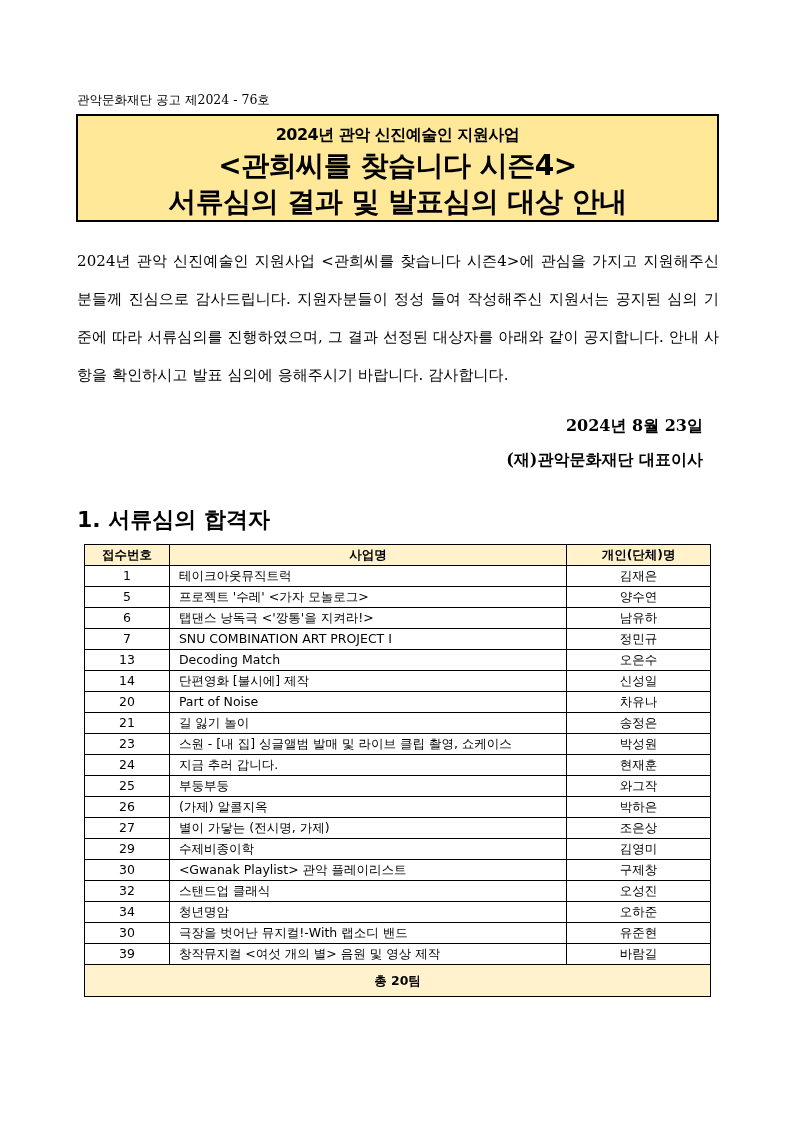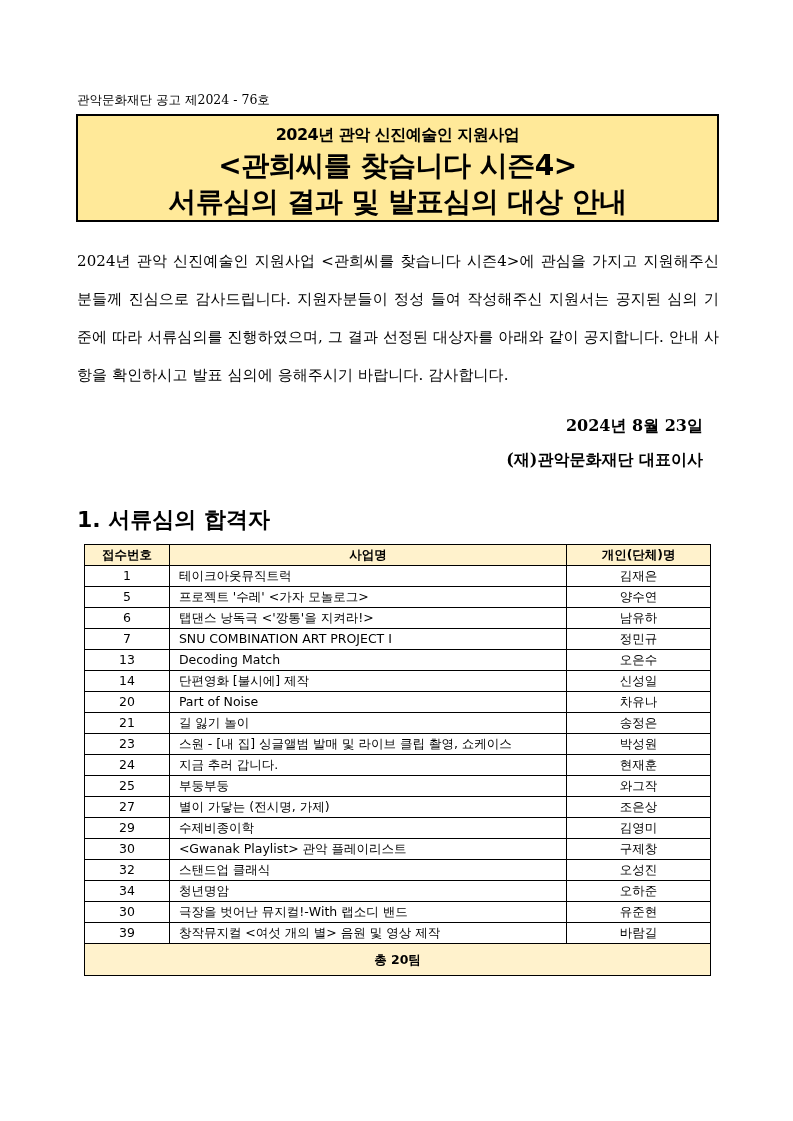--- a/index.html
+++ b/index.html
@@ -114,20 +114,25 @@
         <td class="c-no">24</td>
         <td class="c-name">지금 추러 갑니다.</td>
         <td class="c-person">현재훈</td>
       </tr>
       <tr>
         <td class="c-no">25</td>
         <td class="c-name">부둥부둥</td>
         <td class="c-person">와그작</td>
       </tr>
       <tr>
+        <td class="c-no">26</td>
+        <td class="c-name">(가제) 알콜지옥</td>
+        <td class="c-person">박하은</td>
+      </tr>
+      <tr>
         <td class="c-no">27</td>
         <td class="c-name">별이 가닿는 (전시명, 가제)</td>
         <td class="c-person">조은상</td>
       </tr>
       <tr>
         <td class="c-no">29</td>
         <td class="c-name">수제비종이학</td>
         <td class="c-person">김영미</td>
       </tr>
       <tr>

